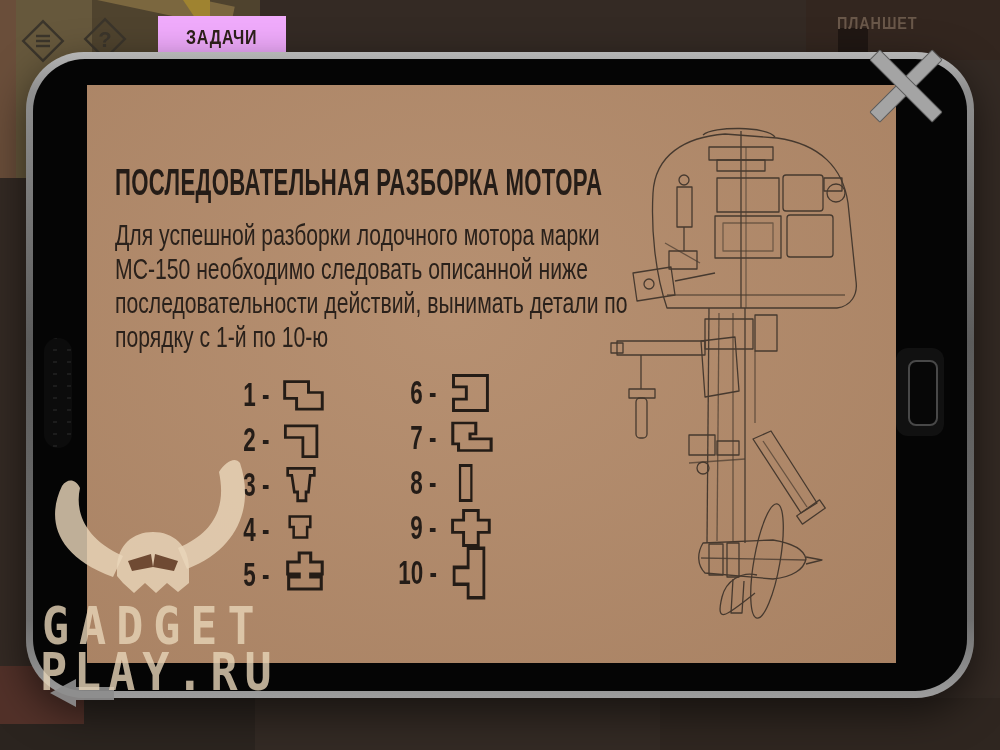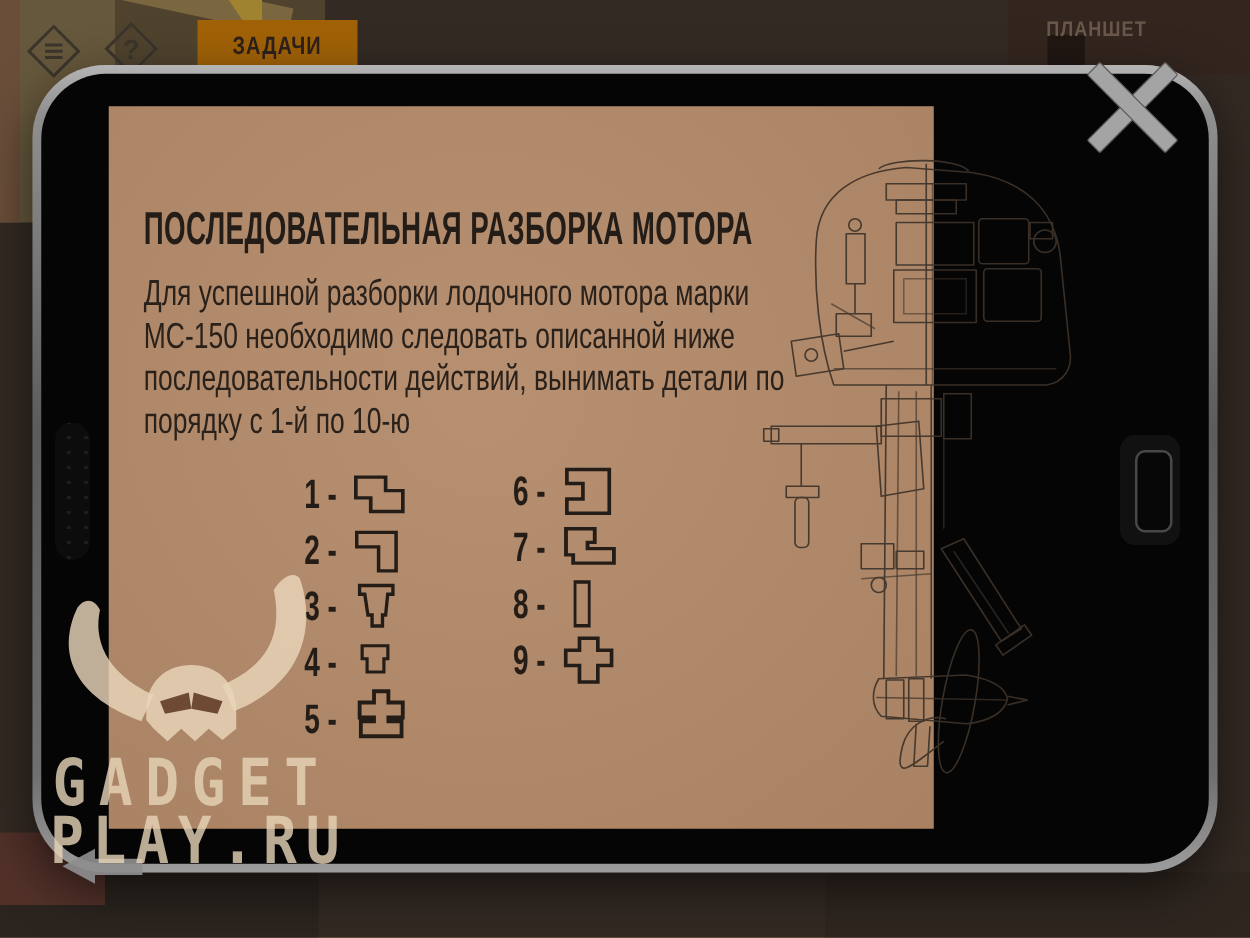--- a/index.html
+++ b/index.html
@@ -16,21 +16,21 @@
   .bg-mid{left:92px;top:0;width:168px;height:178px;background:#4f432e;}
   .bg-streak{left:94px;top:-8px;width:140px;height:22px;background:#8a7345;opacity:.75;transform:rotate(12deg);}
   .bg-right-panel{left:806px;top:0;width:194px;height:60px;background:#33261f;}
   .bg-dark-rect{left:838px;top:28px;width:30px;height:28px;background:#201713;}
   .bg-bottom{left:0;top:695px;width:1000px;height:55px;background:#332a24;}
   .bg-bottom-dark{left:0;top:698px;width:255px;height:52px;background:#2b241f;}
   .bg-bottom-mid{left:660px;top:698px;width:340px;height:52px;background:#2f2620;}
   .bg-red-block{left:0;top:666px;width:84px;height:58px;background:#523129;}
 
   .tasks-banner{
-    left:158px;top:16px;width:128px;height:42px;background:#a16207;
+    left:158px;top:16px;width:128px;height:42px;background:#f0abfc;
     display:flex;align-items:center;justify-content:center;
   }
   .tasks-banner span{
     font-weight:bold;font-size:20px;letter-spacing:1px;color:#2e211b;
     display:inline-block;transform:scaleX(.8);
   }
   .yellow-wedge{left:183px;top:0;width:27px;height:16px;background:#9f8330;
     clip-path:polygon(0 0,100% 0,100% 100%,40% 100%);}
 
   .diamond-svg{overflow:visible;}
@@ -56,21 +56,21 @@
     background-image:radial-gradient(#1d1d1d 1.6px, transparent 1.8px);
     background-size:14px 12px;background-position:4px 6px;
   }
   .camera-patch{left:896px;top:348px;width:48px;height:88px;border-radius:12px;background:#111111;}
   .camera-ring{left:908px;top:360px;width:26px;height:62px;border-radius:8px;border:2px solid #484848;background:#070707;}
 
   .close-btn{left:866px;top:46px;width:80px;height:80px;cursor:pointer;z-index:70;}
 
   
   .screen{
-    left:87px;top:85px;width:660px;height:578px;background:#b28a6a;
+    left:87px;top:85px;width:809px;height:578px;background:#b28a6a;
     background-image:radial-gradient(ellipse at 45% 40%, rgba(255,244,230,.06), rgba(60,35,20,.08));
   }
   .scr-title{
     position:absolute;left:28px;top:83px;white-space:nowrap;
     font-size:37px;line-height:30px;font-weight:bold;color:#241c17;letter-spacing:.5px;
     transform:scaleX(.6);transform-origin:left center;
   }
   .scr-para{
     position:absolute;left:28px;top:133px;width:680px;
     font-size:29px;line-height:34px;color:#2a211b;
@@ -220,20 +220,28 @@
           <svg width="34" height="42" viewBox="0 0 48 48" preserveAspectRatio="none">
             <path d="M17,4 H33 V44 H17 Z" fill="none" stroke="#241c16" stroke-width="3.2" stroke-linejoin="miter"></path>
           </svg>
         </span>
     </div>
     <div class="seq-row">
       <span class="seq-num"><span class="cond">9 -</span></span>
       <span class="piece">
           <svg width="44" height="42" viewBox="0 0 48 48" preserveAspectRatio="none">
             <path d="M17,4 H33 V15 H45 V29 H33 V44 H17 V29 H5 V15 H17 Z" fill="none" stroke="#241c16" stroke-width="3.2" stroke-linejoin="miter"></path>
+          </svg>
+        </span>
+    </div>
+    <div class="seq-row">
+      <span class="seq-num"><span class="cond">10 -</span></span>
+      <span class="piece">
+          <svg width="42" height="54" viewBox="0 0 48 48" preserveAspectRatio="none">
+            <path d="M23,2 H41 V46 H23 V34 H7 V19 H23 Z" fill="none" stroke="#241c16" stroke-width="3.2" stroke-linejoin="miter"></path>
           </svg>
         </span>
     </div>
   </div>
 
   <svg class="motor" viewBox="0 0 300 530">
     <g stroke="#3e332a" fill="none" stroke-width="1.3" stroke-linejoin="round">
 
       <path d="M48,70 C50,32 80,14 120,11 L172,15 C215,21 238,45 243,80 L251,158 C253,172 246,183 232,185 L62,185 C50,150 46,106 48,70 Z"></path>
       <path d="M98,12 C108,3 162,3 170,14"></path>

